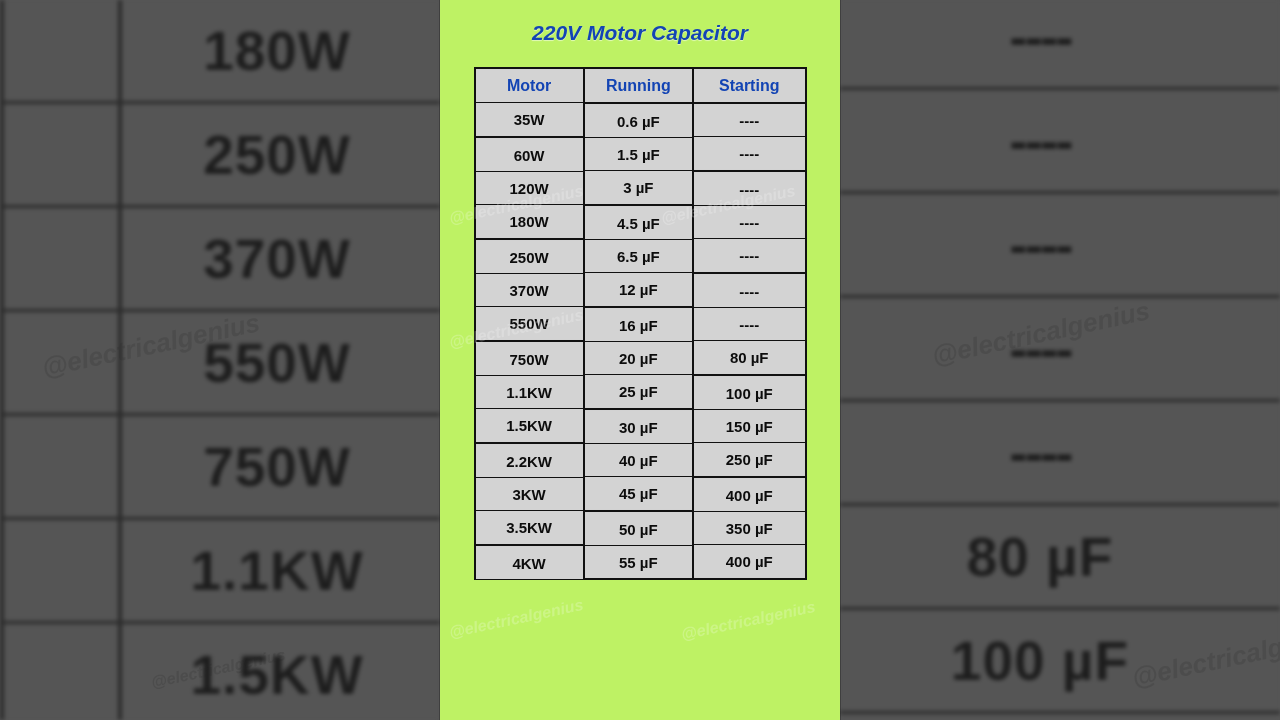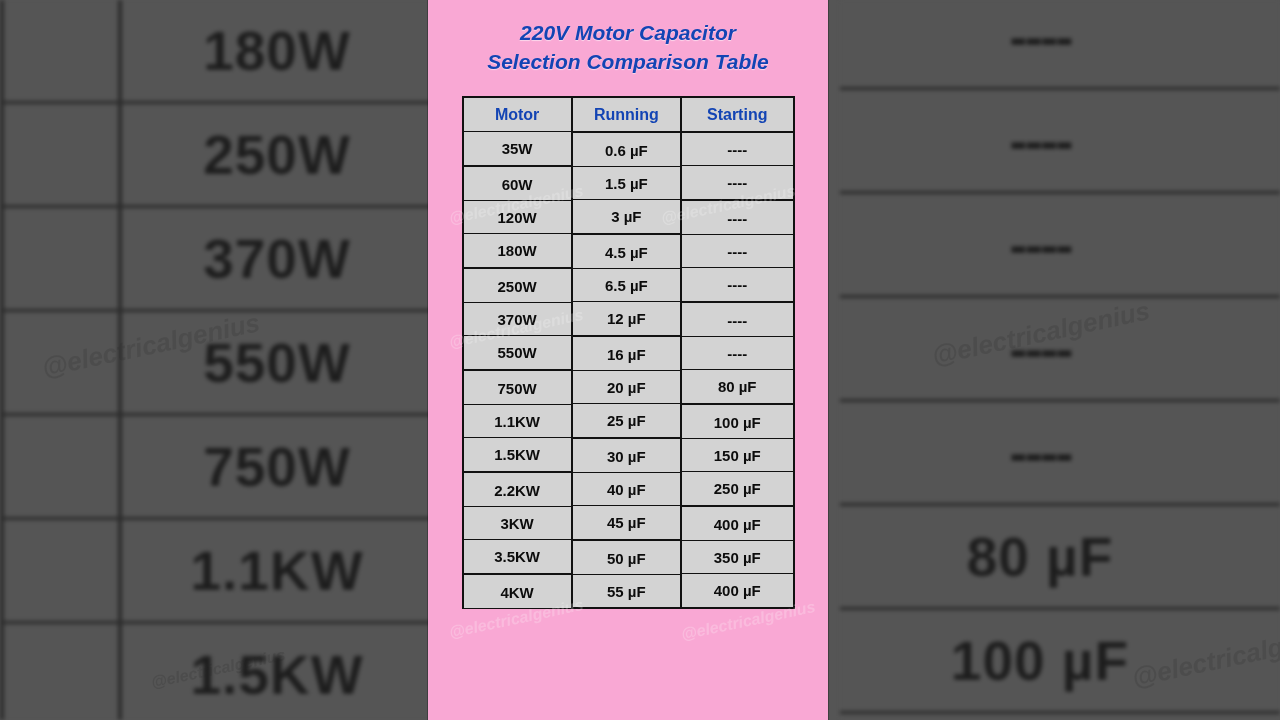--- a/index.html
+++ b/index.html
@@ -72,25 +72,25 @@
     left: 118px;
     top: 0;
     bottom: 0;
     width: 4px;
     background: #2a2a2a;
   }
 
   
   #card {
     position: absolute;
-    left: 428px;
+    left: 440px;
     top: 0;
     width: 400px;
     height: 720px;
-    background: #f9a8d4;
+    background: #bef264;
     box-shadow: 0 0 0 1px rgba(0,0,0,0.25);
   }
 
   #card-title {
     padding-top: 18px;
     text-align: center;
     color: #1344b4;
     font-size: 21px;
     font-weight: bold;
     font-style: italic;
@@ -211,21 +211,20 @@
           <span class="bg-cell-text">100 µF</span>
         </div>
         <div class="bg-row"></div>
       </div>
   </div>
 
   <div id="card">
 
     <div id="card-title">
       <span class="line">220V Motor Capacitor</span>
-      <span class="line">Selection Comparison Table</span>
     </div>
 
     <div id="table-wrap">
       <table class="cap-table">
         <colgroup>
           <col class="c-motor">
           <col class="c-run">
           <col class="c-start">
         </colgroup>
         <thead>

